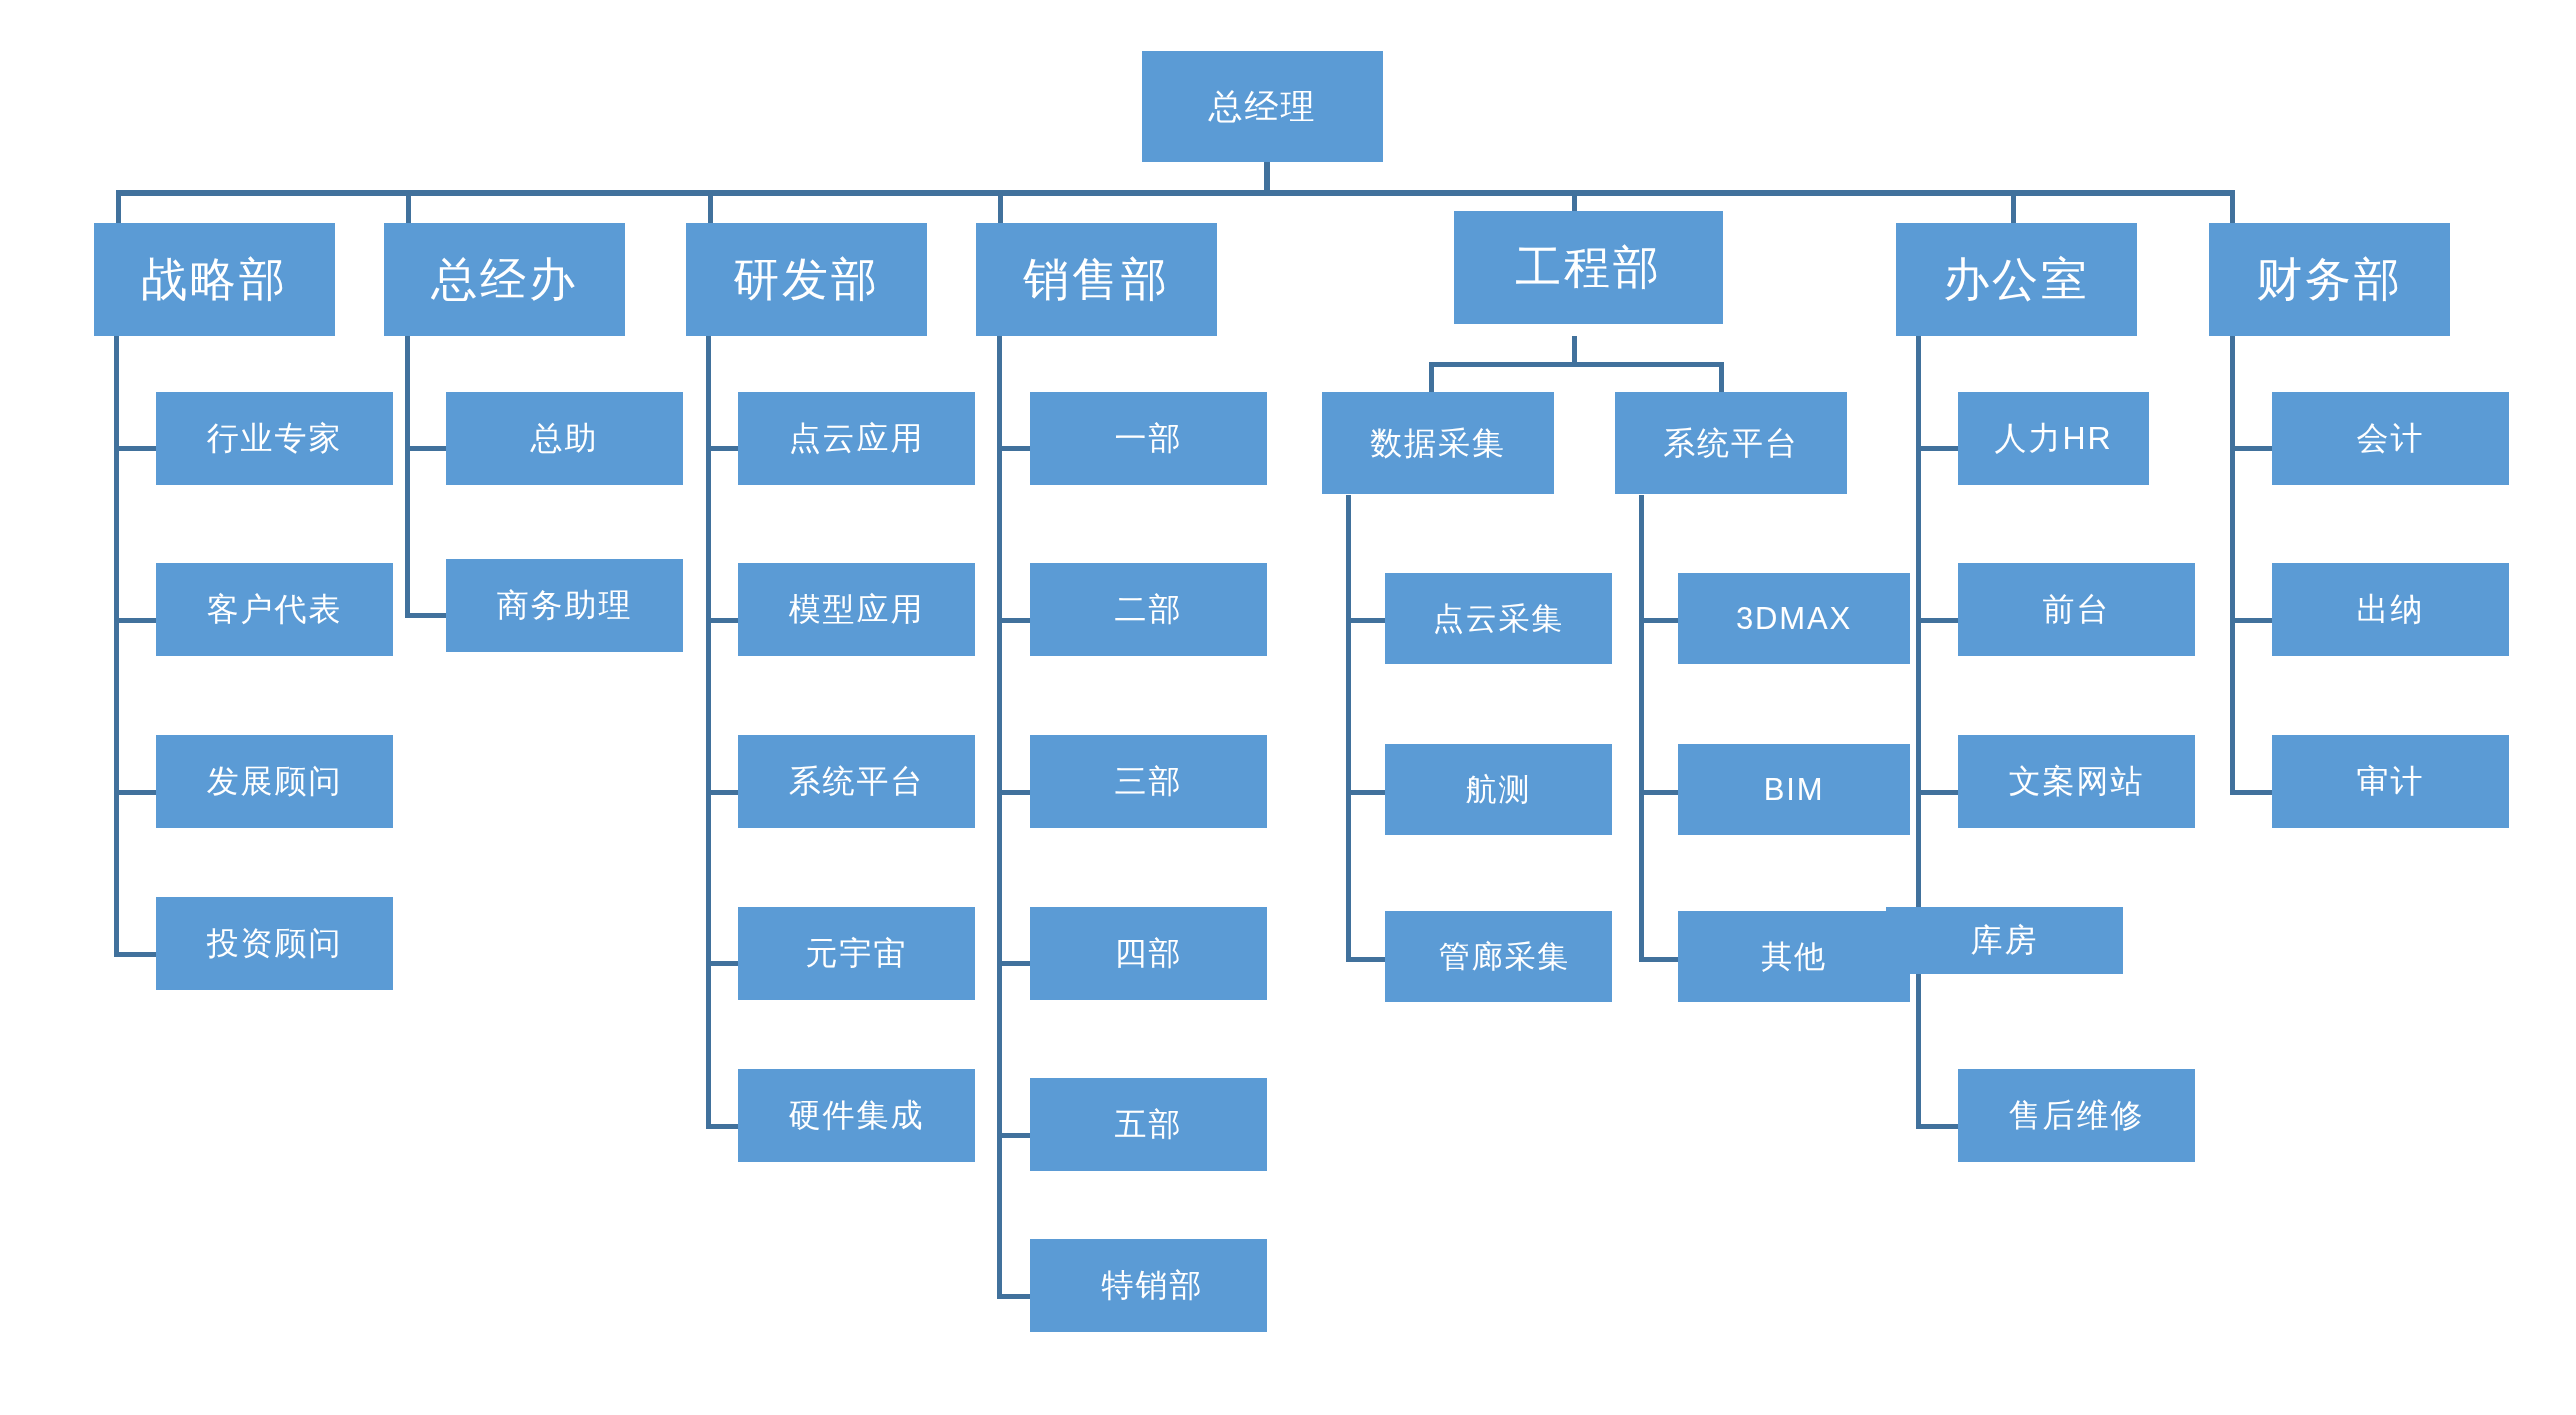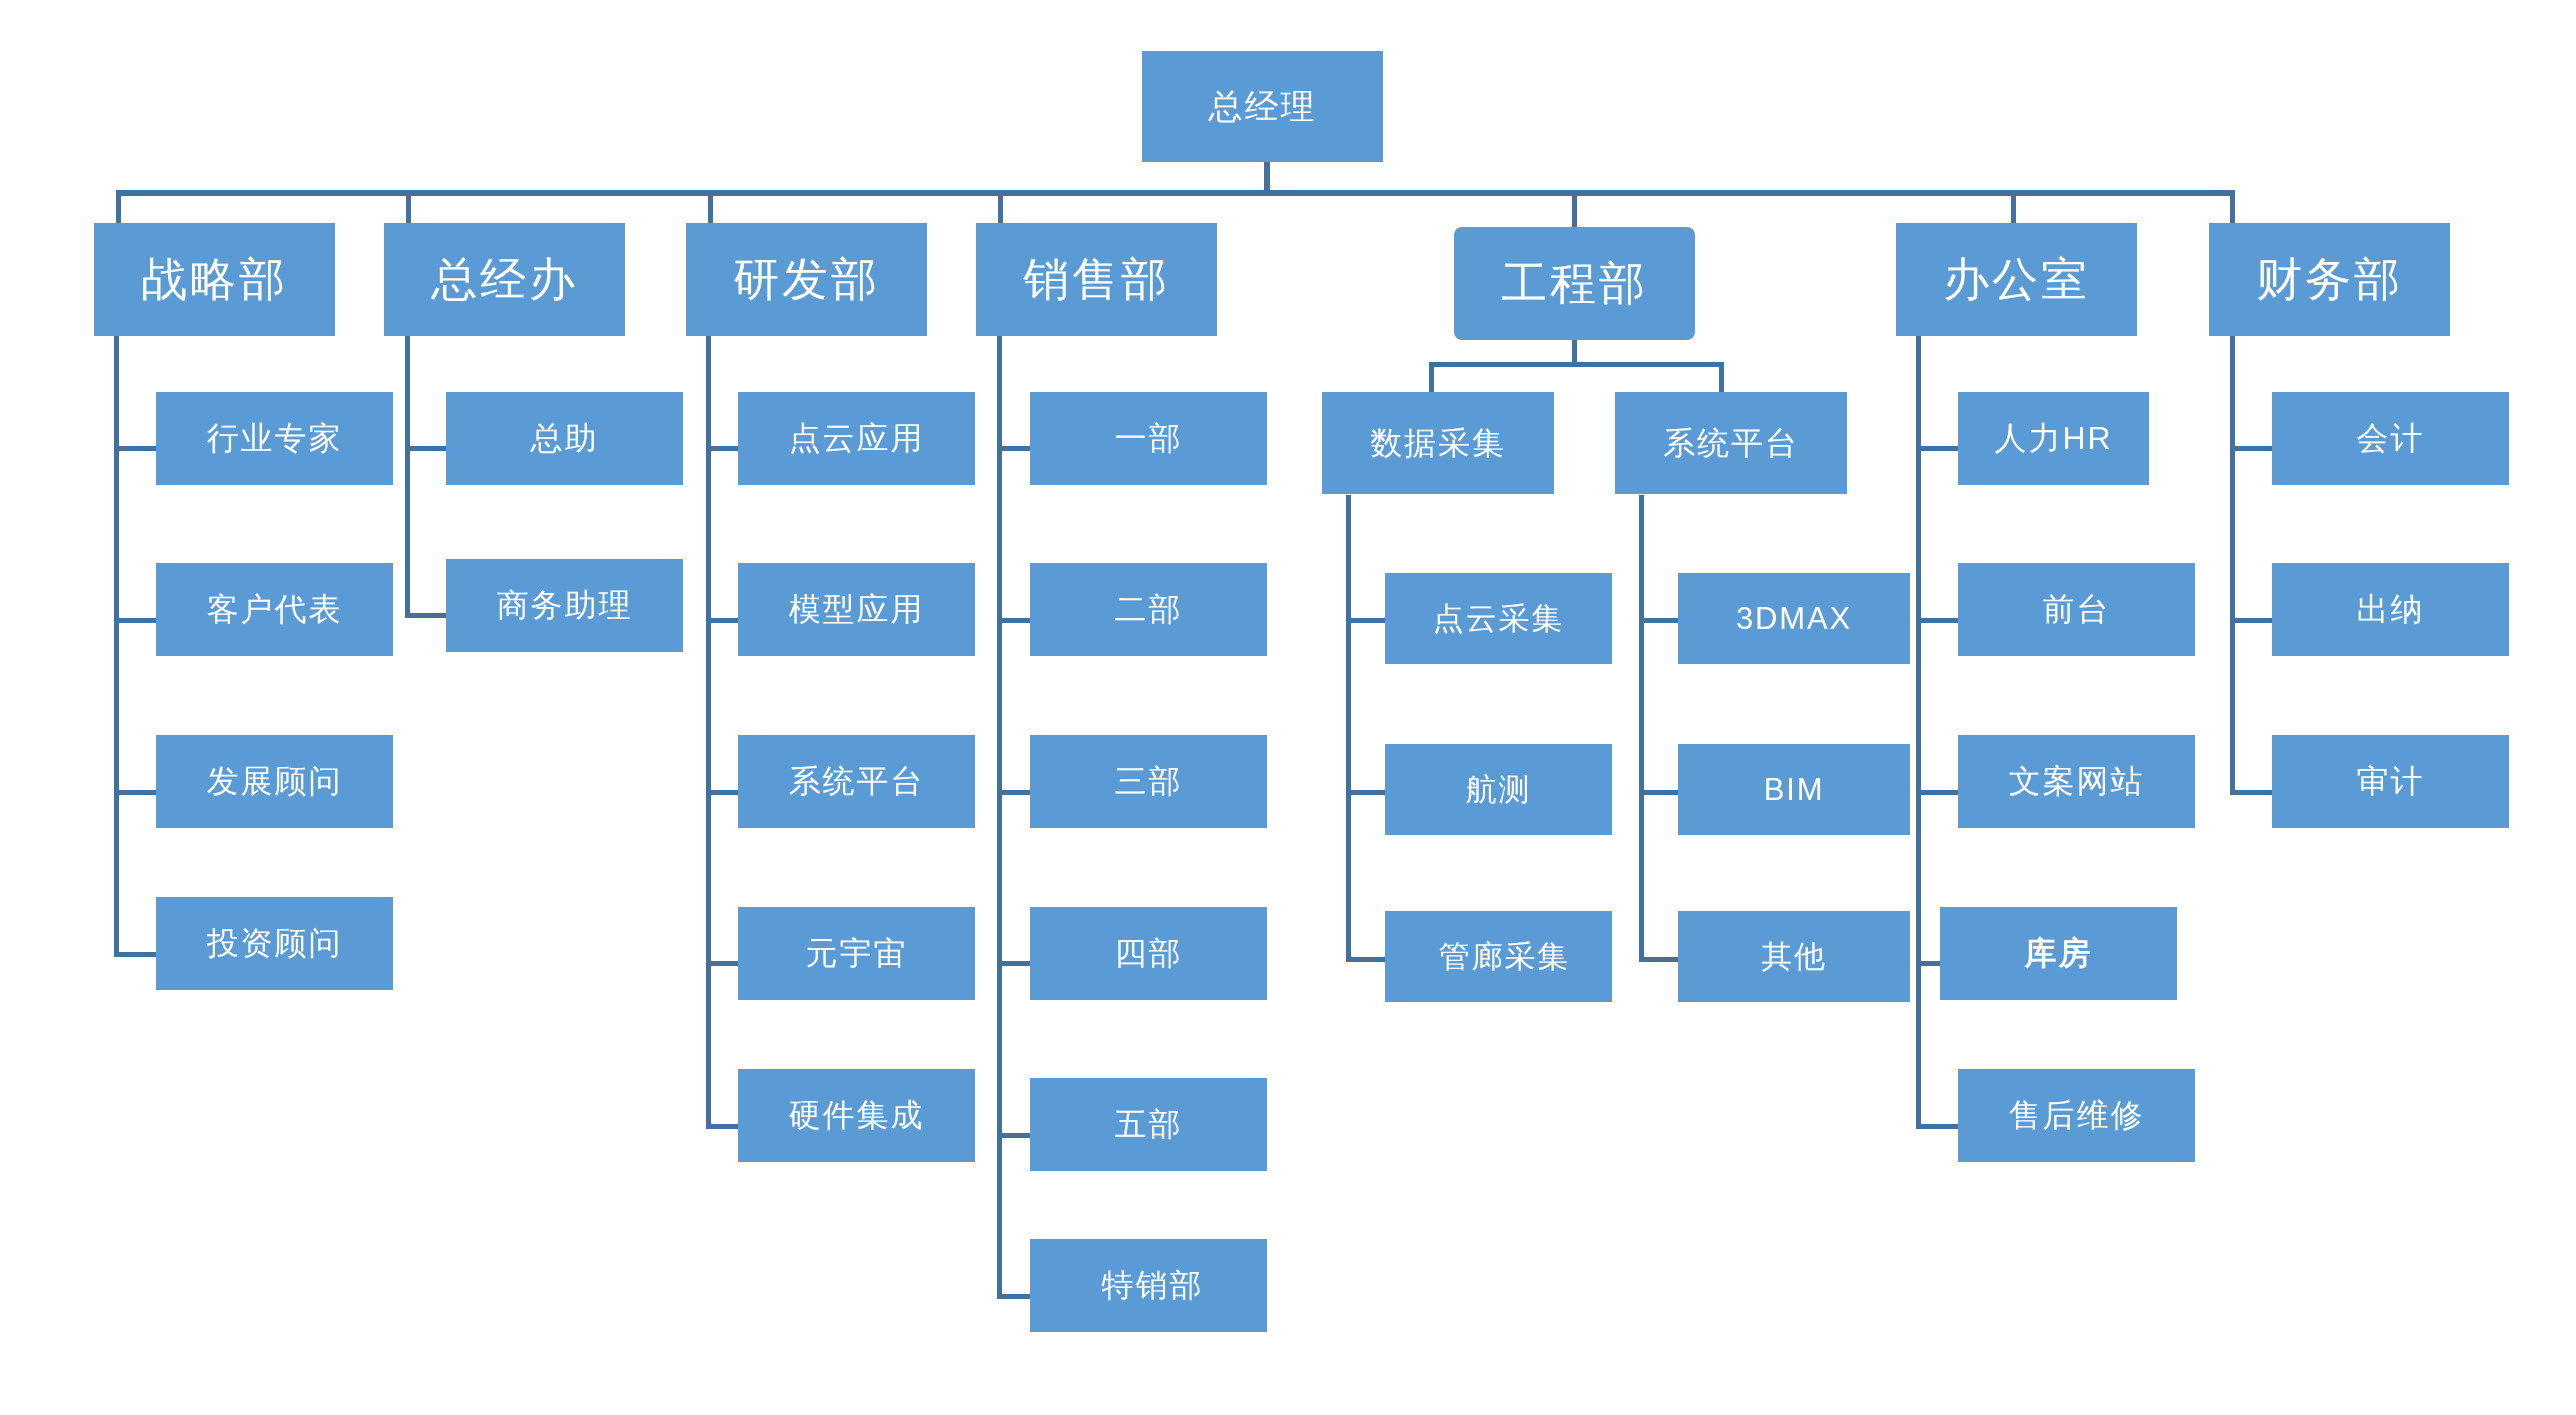--- a/index.html
+++ b/index.html
@@ -106,21 +106,21 @@
   <div class="conn" style="left:2230px; top:446px; width:42px; height:4.6px;"></div>
   <div class="conn" style="left:2230px; top:618px; width:42px; height:4.6px;"></div>
   <div class="conn" style="left:2230px; top:790px; width:42px; height:4.6px;"></div>
 
   <div class="node root" style="left:1142px; top:51px; width:241px; height:111px;">总经理</div>
 
   <div class="node level2" style="left:94px; top:223px; width:241px; height:113px;">战略部</div>
   <div class="node level2" style="left:384px; top:223px; width:241px; height:113px;">总经办</div>
   <div class="node level2" style="left:686px; top:223px; width:241px; height:113px;">研发部</div>
   <div class="node level2" style="left:976px; top:223px; width:241px; height:113px;">销售部</div>
-  <div class="node level2" style="left:1454px; top:227px; width:241px; height:113px;border-radius:8px;">工程部</div>
+  <div class="node level2" style="left:1454px; top:211px; width:269px; height:113px;">工程部</div>
   <div class="node level2" style="left:1896px; top:223px; width:241px; height:113px;">办公室</div>
   <div class="node level2" style="left:2209px; top:223px; width:241px; height:113px;">财务部</div>
 
   <div class="node level3" style="left:156px; top:392px; width:237px; height:93px;">行业专家</div>
   <div class="node level3" style="left:156px; top:563px; width:237px; height:93px;">客户代表</div>
   <div class="node level3" style="left:156px; top:735px; width:237px; height:93px;text-align:right;">发展顾问</div>
   <div class="node level3" style="left:156px; top:897px; width:237px; height:93px;">投资顾问</div>
 
   <div class="node level3" style="left:446px; top:392px; width:237px; height:93px;">总助</div>
   <div class="node level3" style="left:446px; top:559px; width:237px; height:93px;">商务助理</div>
@@ -145,21 +145,21 @@
   <div class="node level4" style="left:1385px; top:744px; width:227px; height:91px;">航测</div>
   <div class="node level4" style="left:1385px; top:911px; width:227px; height:91px;padding-left:12px;">管廊采集</div>
 
   <div class="node level4" style="left:1678px; top:573px; width:232px; height:91px;">3DMAX</div>
   <div class="node level4" style="left:1678px; top:744px; width:232px; height:91px;">BIM</div>
   <div class="node level4" style="left:1678px; top:911px; width:232px; height:91px;">其他</div>
 
   <div class="node level3" style="left:1958px; top:392px; width:191px; height:93px;">人力HR</div>
   <div class="node level3" style="left:1958px; top:563px; width:237px; height:93px;">前台</div>
   <div class="node level3" style="left:1958px; top:735px; width:237px; height:93px;">文案网站</div>
-  <div class="node level3" style="left:1940px; top:907px; width:237px; height:93px;font-weight:bold;">库房</div>
+  <div class="node level3" style="left:1886px; top:907px; width:237px; height:67px;">库房</div>
   <div class="node level3" style="left:1958px; top:1069px; width:237px; height:93px;">售后维修</div>
 
   <div class="node level3" style="left:2272px; top:392px; width:237px; height:93px;">会计</div>
   <div class="node level3" style="left:2272px; top:563px; width:237px; height:93px;">出纳</div>
   <div class="node level3" style="left:2272px; top:735px; width:237px; height:93px;">审计</div>
 
 </div>
 
 
 </body></html>

